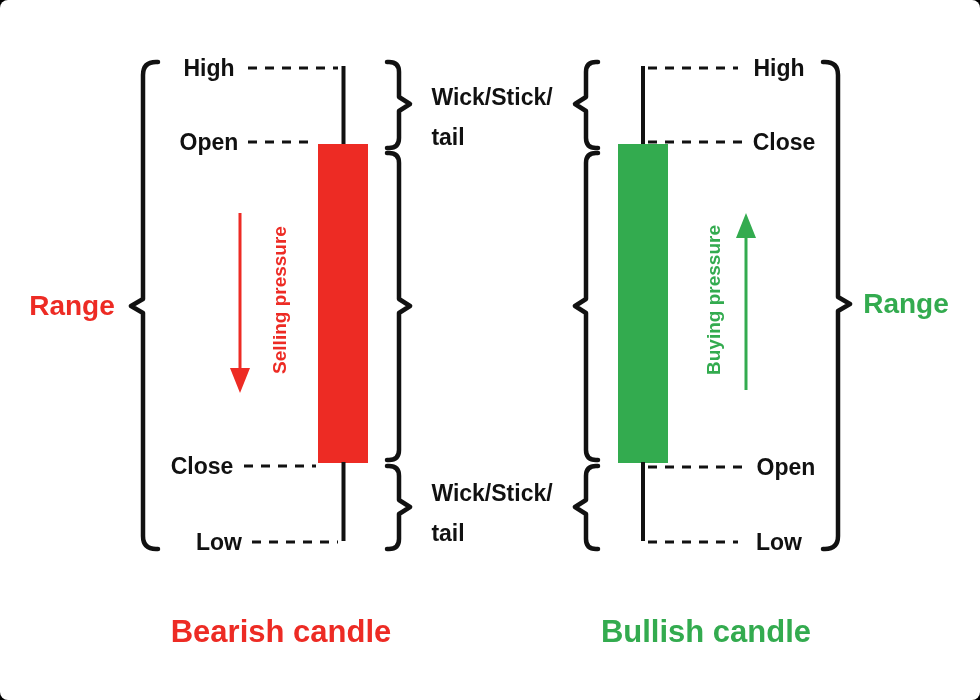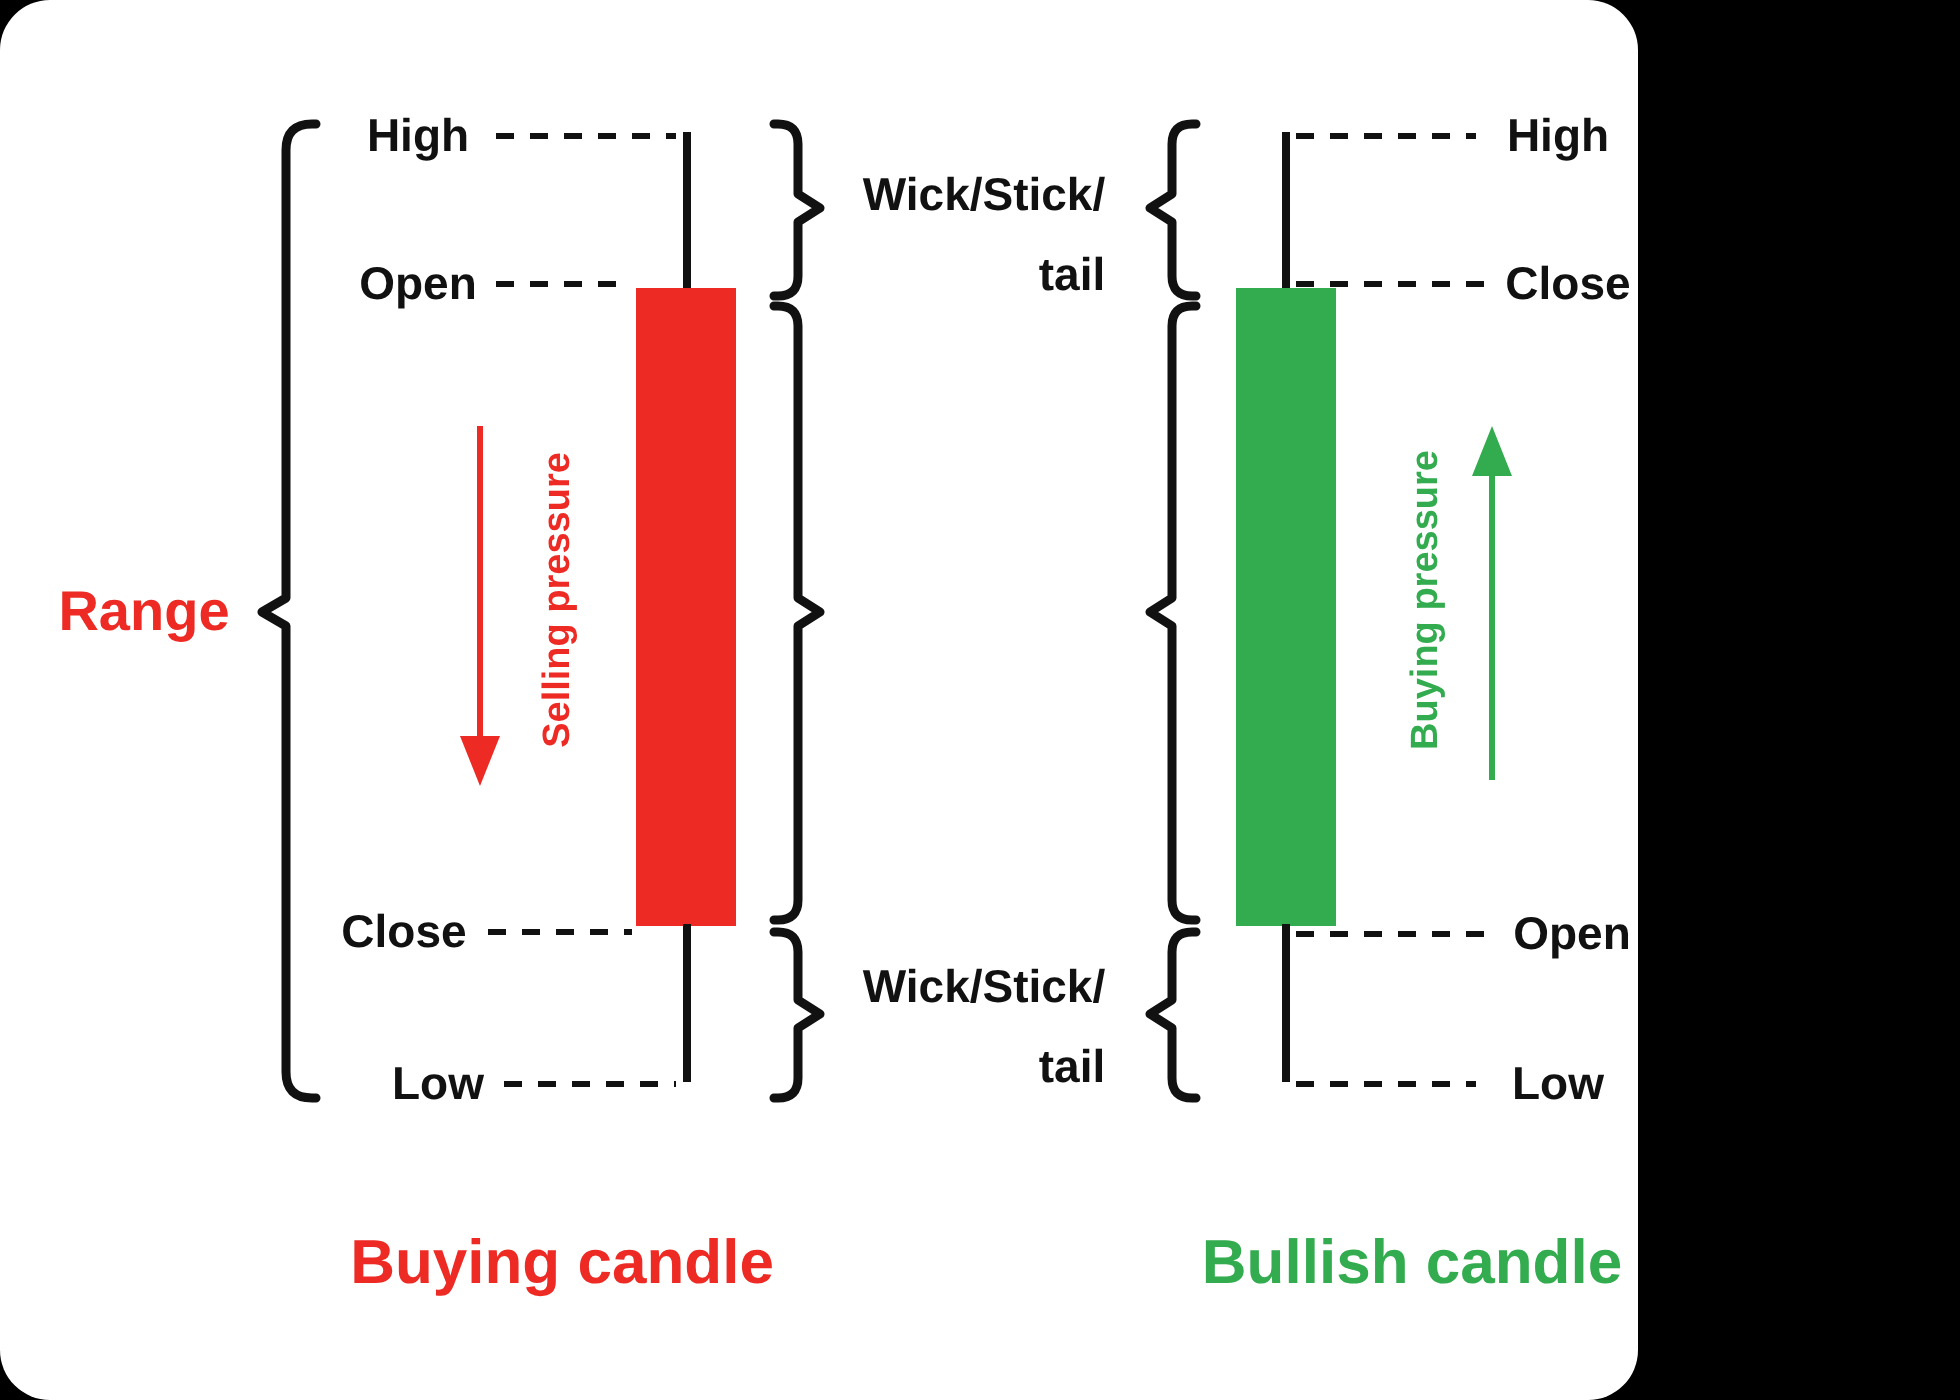--- a/index.html
+++ b/index.html
@@ -1,24 +1,24 @@
 <!DOCTYPE html>
 <html style="--bearish: #ED2B24; --bullish: #33AB4F; --ink: #111111; --background: #FFFFFF;"><head>
 <meta charset="utf-8">
 <style>
   html,body{margin:0;padding:0;background:#000;}
   .stage{
-    position:relative;width:819px;height:700px;background:#fff;
-    border-radius:25px;overflow:hidden;
+    position:relative;width:980px;height:700px;background:#fff;
+    border-radius:8px;overflow:hidden;
     font-family:"Liberation Sans",sans-serif;color:#111;
   }
   .gfx{position:absolute;left:0;top:0;}
   .t{position:absolute;transform:translate(-50%,-50%);white-space:nowrap;line-height:1;}
   .lvl{font-size:23px;font-weight:600;color:#111;}
-  .wicklbl{font-size:23px;font-weight:600;color:#111;text-align:right;line-height:40px;}
+  .wicklbl{font-size:23px;font-weight:600;color:#111;text-align:left;line-height:40px;}
   .bigred{color:var(--bearish);font-size:28px;font-weight:700;}
   .biggreen{color:var(--bullish);font-size:28px;font-weight:700;}
   .realbody{color:var(--bullish);font-size:26px;font-weight:700;}
   .rot{transform:translate(-50%,-50%) rotate(-90deg);font-size:19px;font-weight:700;}
   .rot.red{color:var(--bearish);}
   .rot.green{color:var(--bullish);}
   .title{font-size:31px;font-weight:700;}
   .title.red{color:var(--bearish);}
   .title.green{color:var(--bullish);}
 </style>
@@ -84,16 +84,16 @@
     <div>Wick/Stick/</div>
     <div>tail</div>
   </div>
 
   <div class="t bigred" style="left:72px;top:306px;">Range</div>
   <div class="t biggreen" style="left:906px;top:304px;">Range</div>
 
   <div class="t rot red" style="left:279px;top:300px;">Selling pressure</div>
   <div class="t rot green" style="left:713px;top:300px;">Buying pressure</div>
 
-  <div class="t title red" style="left:281px;top:631px;">Buying candle</div>
+  <div class="t title red" style="left:281px;top:631px;">Bearish candle</div>
   <div class="t title green" style="left:706px;top:631px;">Bullish candle</div>
 
 </div>
 
 </body></html>

